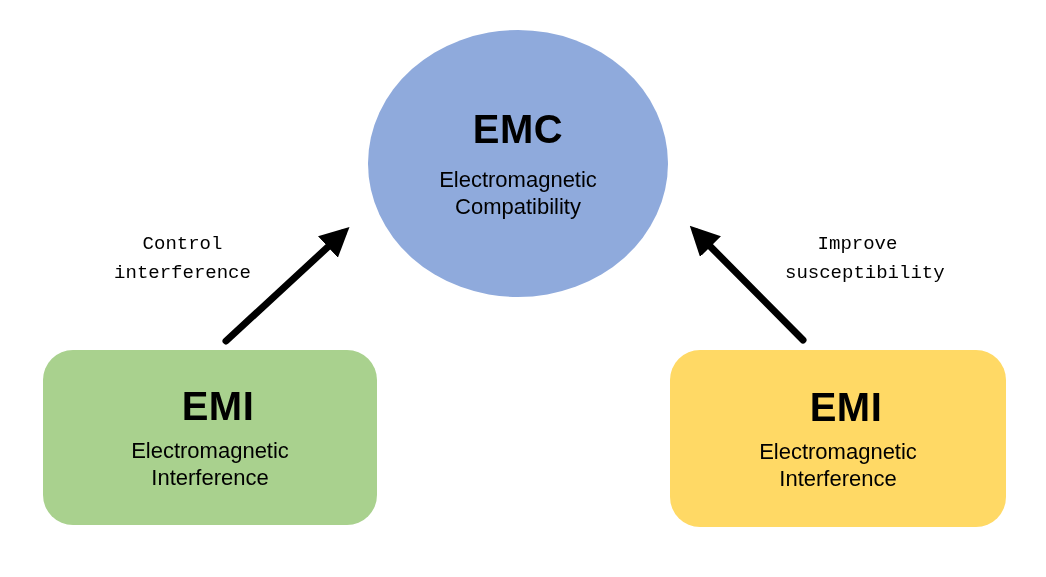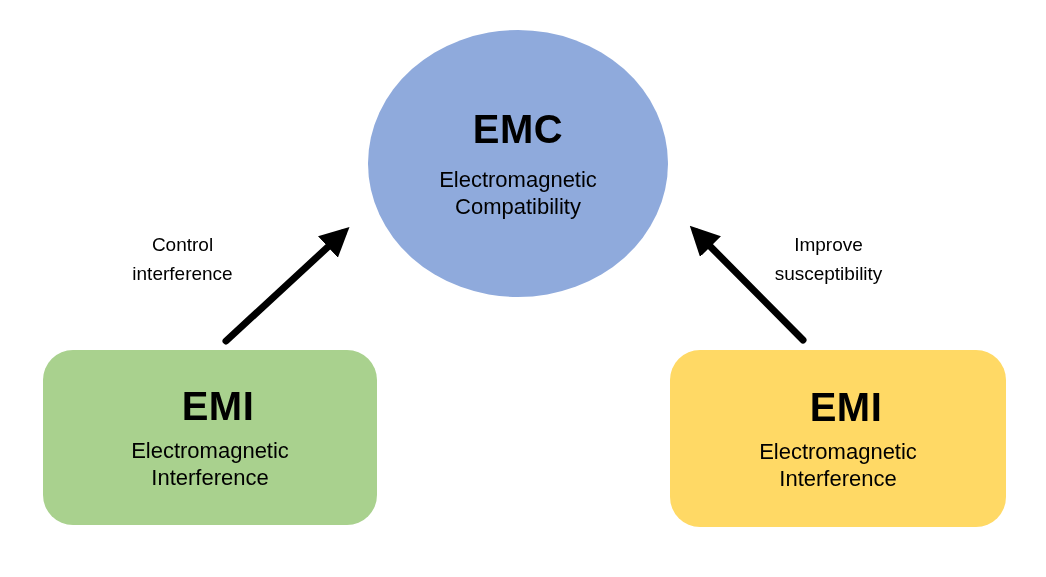--- a/index.html
+++ b/index.html
@@ -69,27 +69,28 @@
     border-radius: 30px;
   }
   .emi-left-node .abbr, .emi-right-node .abbr { margin-bottom: 8px; margin-left: 16px; }
   .arrow-label {
     position: absolute;
     width: 145px;
     text-align: center;
     font-size: 19px;
     line-height: 1.55;
     color: #000000;
+    font-family: Liberation Mono, monospace;
   }
   .arrow-label.left-label {
     left: 110px;
     top: 230px;
   }
   .arrow-label.right-label {
-    left: 756px;
+    left: 785px;
     top: 230px;
   }
 </style>
 </head>
 <body>
 
 <div class="canvas">
 
   <svg class="arrows-layer" viewBox="0 0 1046 577" xmlns="http://www.w3.org/2000/svg">
     <defs>

